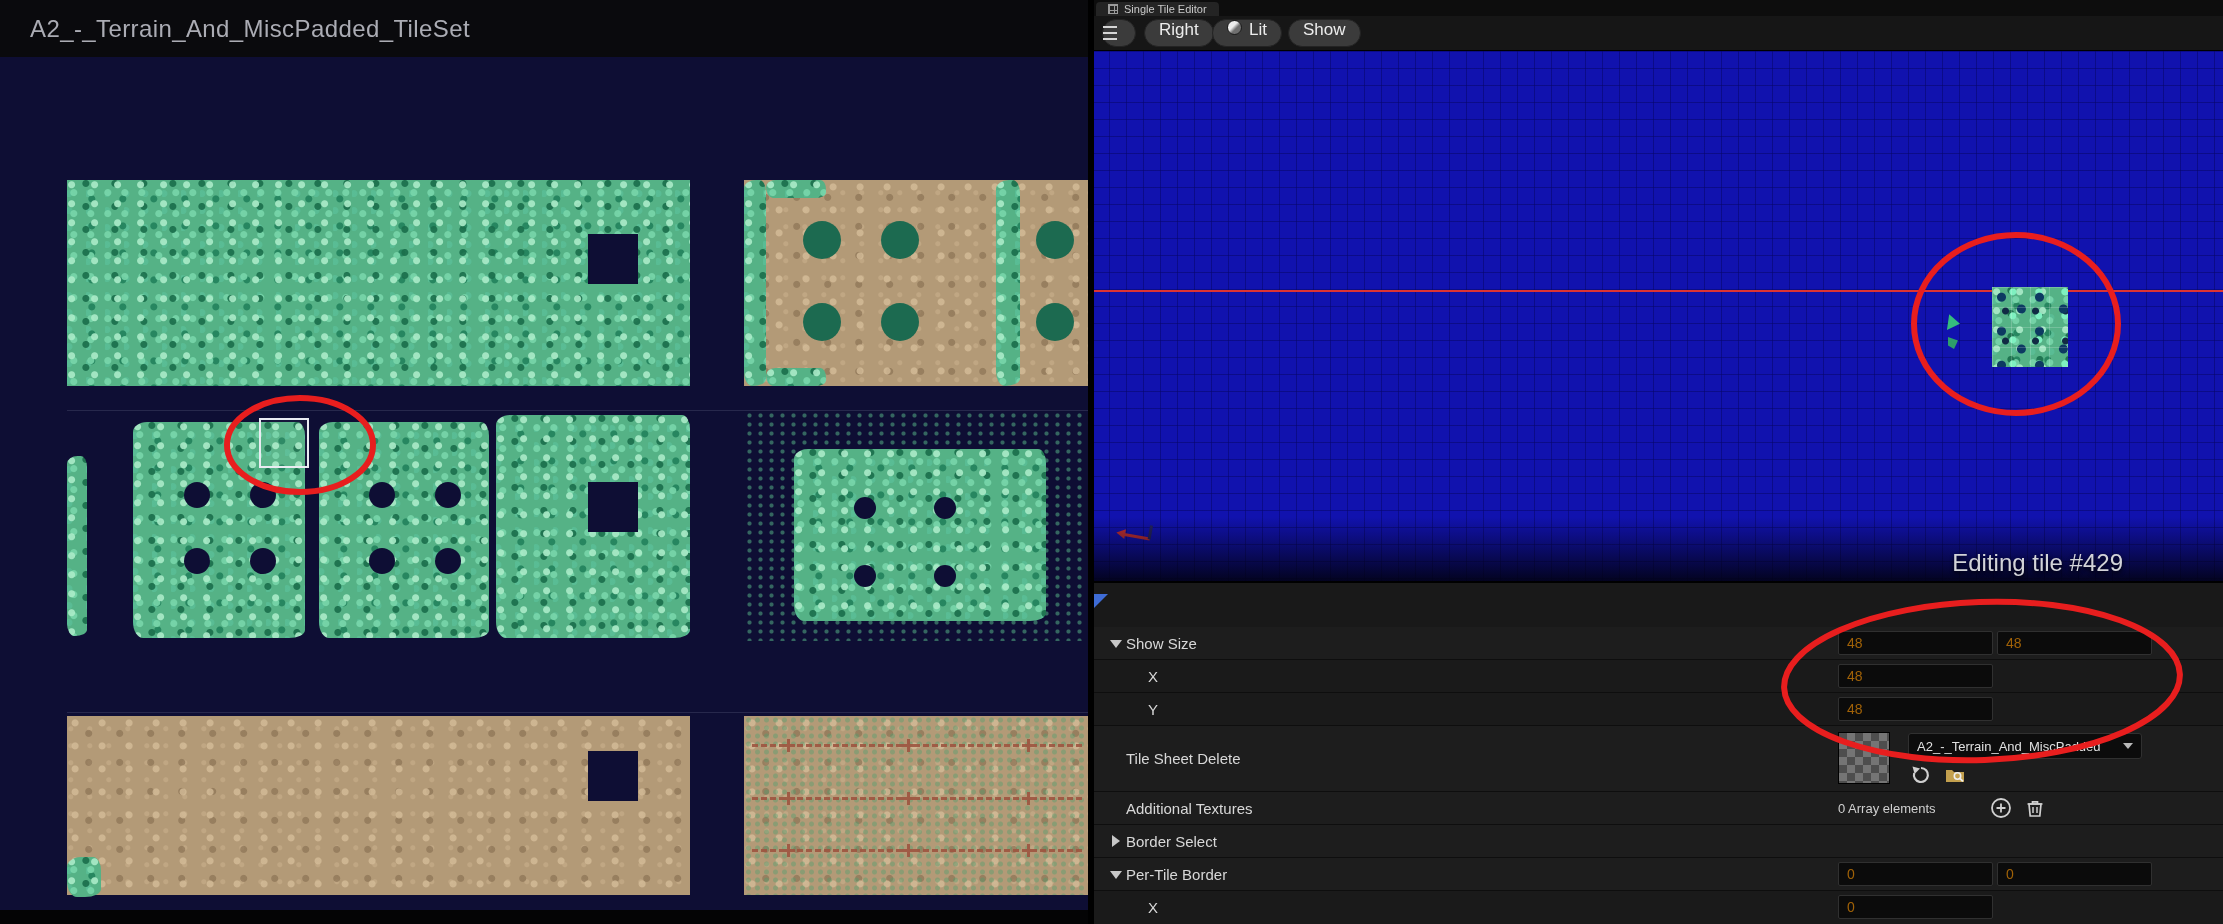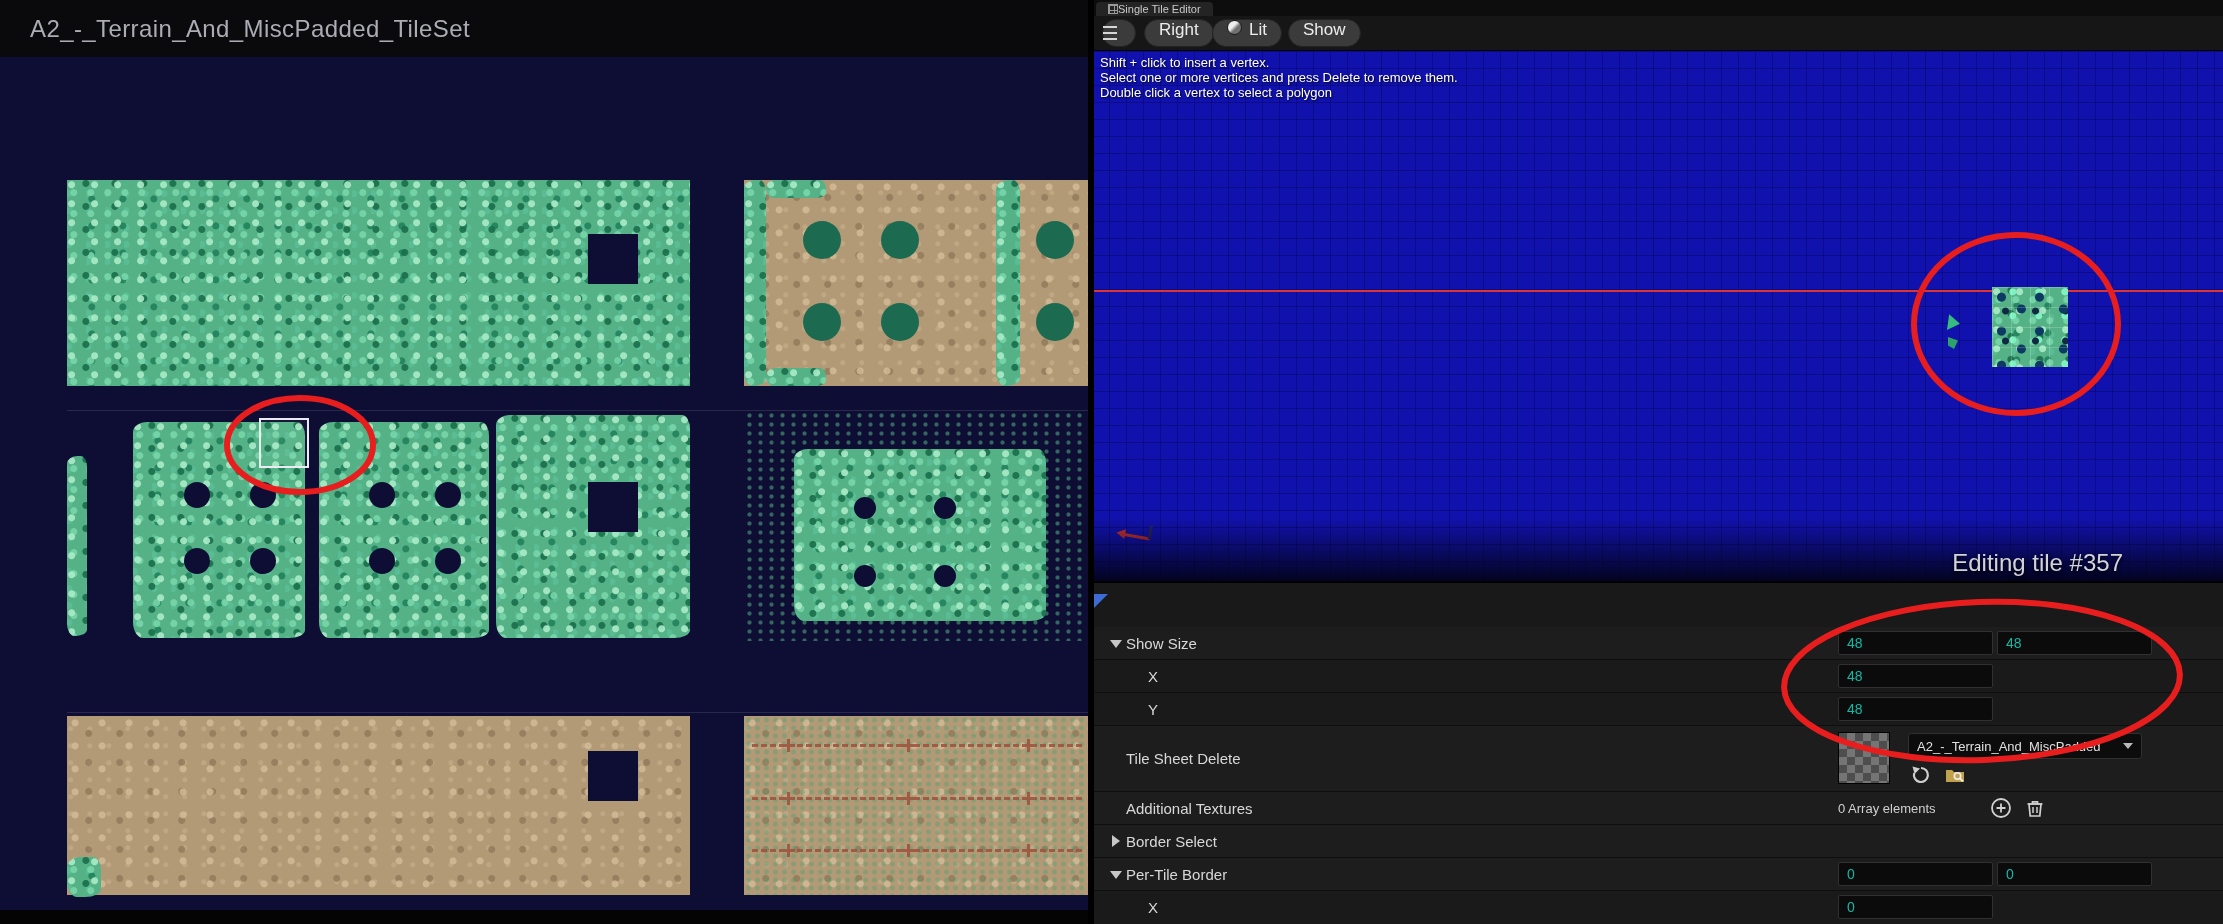--- a/index.html
+++ b/index.html
@@ -44,21 +44,21 @@
   .tickplus::before{content:"";position:absolute;left:0;top:5px;width:13px;height:3px;background:#9e5540;}
   .tickplus::after{content:"";position:absolute;left:5px;top:0;width:3px;height:13px;background:#9e5540;}
 
   .anno{position:absolute;pointer-events:none;z-index:20;}
 
   
   .seam{position:absolute;left:1088px;top:0;width:6px;height:924px;background:#000;z-index:5;}
   .right-panel{position:absolute;left:1092px;top:0;width:1131px;height:924px;background:#141414;overflow:hidden;}
 
   .tabstrip{position:absolute;left:0;top:0;width:1131px;height:16px;background:#0d0d0d;}
-  .tab{position:absolute;left:4px;top:2px;height:14px;display:flex;align-items:center;
+  .tab{position:absolute;left:4px;top:2px;height:14px;display:flex;align-items:center;gap:6px;
        padding:0 12px;background:#242424;border-radius:4px 4px 0 0;overflow:hidden;}
   .tab-icon{width:10px;height:10px;border:1px solid #9a9a9a;box-sizing:border-box;background-image:
        linear-gradient(#9a9a9a 1px, transparent 1px),linear-gradient(90deg,#9a9a9a 1px, transparent 1px);
        background-size:5px 5px;}
   .tab-label{font-size:11px;color:#c9c9c9;white-space:nowrap;}
 
   .toolbar{position:absolute;left:0;top:16px;width:1131px;height:35px;background:#161616;border-bottom:1px solid #000;box-sizing:border-box;}
   .tbtn{position:absolute;top:3px;height:28px;border-radius:14px;background:#3b3b3b;border:1px solid #232323;
         color:#ececec;font-size:17px;display:flex;justify-content:center;
         padding:0 14px;box-sizing:border-box;cursor:default;}
@@ -116,21 +116,21 @@
   .exp-right{position:absolute;left:20px;top:10px;width:0;height:0;border-top:6px solid transparent;
       border-bottom:6px solid transparent;border-left:8px solid #c7c7c7;}
   .dt-row{position:absolute;left:0;width:1131px;height:33px;border-bottom:1px solid #0e0e0e;
       background:#1d1d1d;box-sizing:border-box;}
   .dt-row.alt{background:#1a1a1a;}
   .dt-label{position:absolute;left:34px;top:0;line-height:33px;font-size:15px;color:#d8d8d8;white-space:nowrap;}
   .dt-label.indent{left:56px;}
   .vdivider{position:absolute;left:730px;top:44px;height:299px;width:1px;background:rgba(255,255,255,.05);}
   .valbox{position:absolute;top:4px;width:155px;height:24px;background:#0b0b0b;border:1px solid #303030;
       border-radius:2px;box-sizing:border-box;}
-  .valbox input{width:100%;height:100%;background:transparent;border:none;color:#14b8a6;font-size:14px;
+  .valbox input{width:100%;height:100%;background:transparent;border:none;color:#a16207;font-size:14px;
       padding:0 0 0 8px;font-family:inherit;outline:none;box-sizing:border-box;}
   .vb1{left:746px;} .vb2{left:905px;}
   .thumb{position:absolute;left:746px;top:6px;width:52px;height:52px;border:1px solid #000;box-sizing:border-box;
       background-color:#555;background-image:
       linear-gradient(45deg,#757575 25%,transparent 25%,transparent 75%,#757575 75%),
       linear-gradient(45deg,#757575 25%,#4e4e4e 25%,#4e4e4e 75%,#757575 75%);
       background-size:16px 16px;background-position:0 0,8px 8px;}
   .combo{position:absolute;left:816px;top:7px;width:234px;height:26px;background:#0c0c0c;
       border:1px solid #303030;border-radius:3px;display:flex;align-items:center;box-sizing:border-box;}
   .combo-label{flex:1;font-size:13px;color:#e0e0e0;padding-left:8px;white-space:nowrap;overflow:hidden;
@@ -253,46 +253,41 @@
       <div class="tbtn" style="left:120px;">
         <span class="lit-dot"></span>
         <span>Lit</span>
       </div>
       <div class="tbtn" style="left:196px;">
         <span>Show</span>
       </div>
     </div>
 
     <div class="viewport">
-      <div class="vp-instructions">
-        <div>Shift + click to insert a vertex.</div>
-        <div>Select one or more vertices and press Delete to remove them.</div>
-        <div>Double click a vertex to select a polygon</div>
-      </div>
 
       <div class="vp-redline"></div>
 
       <div class="vp-marks">
         <div class="mark-tri"></div>
         <div class="mark-bit"></div>
       </div>
 
       <div class="vp-preview grass">
         <div class="pv-dots"></div>
         <div class="pv-grid"></div>
       </div>
 
       <div class="vp-gizmo">
         <div class="gz-xhead"></div>
         <div class="gz-x"></div>
         <div class="gz-y"></div>
       </div>
 
       <div class="vp-bottomfade"></div>
-      <div class="vp-status">Editing tile #357</div>
+      <div class="vp-status">Editing tile #429</div>
 
       <svg class="anno" style="left:814px;top:176px;" width="220" height="194">
         <ellipse cx="110" cy="97" rx="102" ry="89" fill="none" stroke="#e81e1e" stroke-width="6"></ellipse>
       </svg>
     </div>
 
     <div class="details">
       <div class="corner-tri"></div>
 
 

